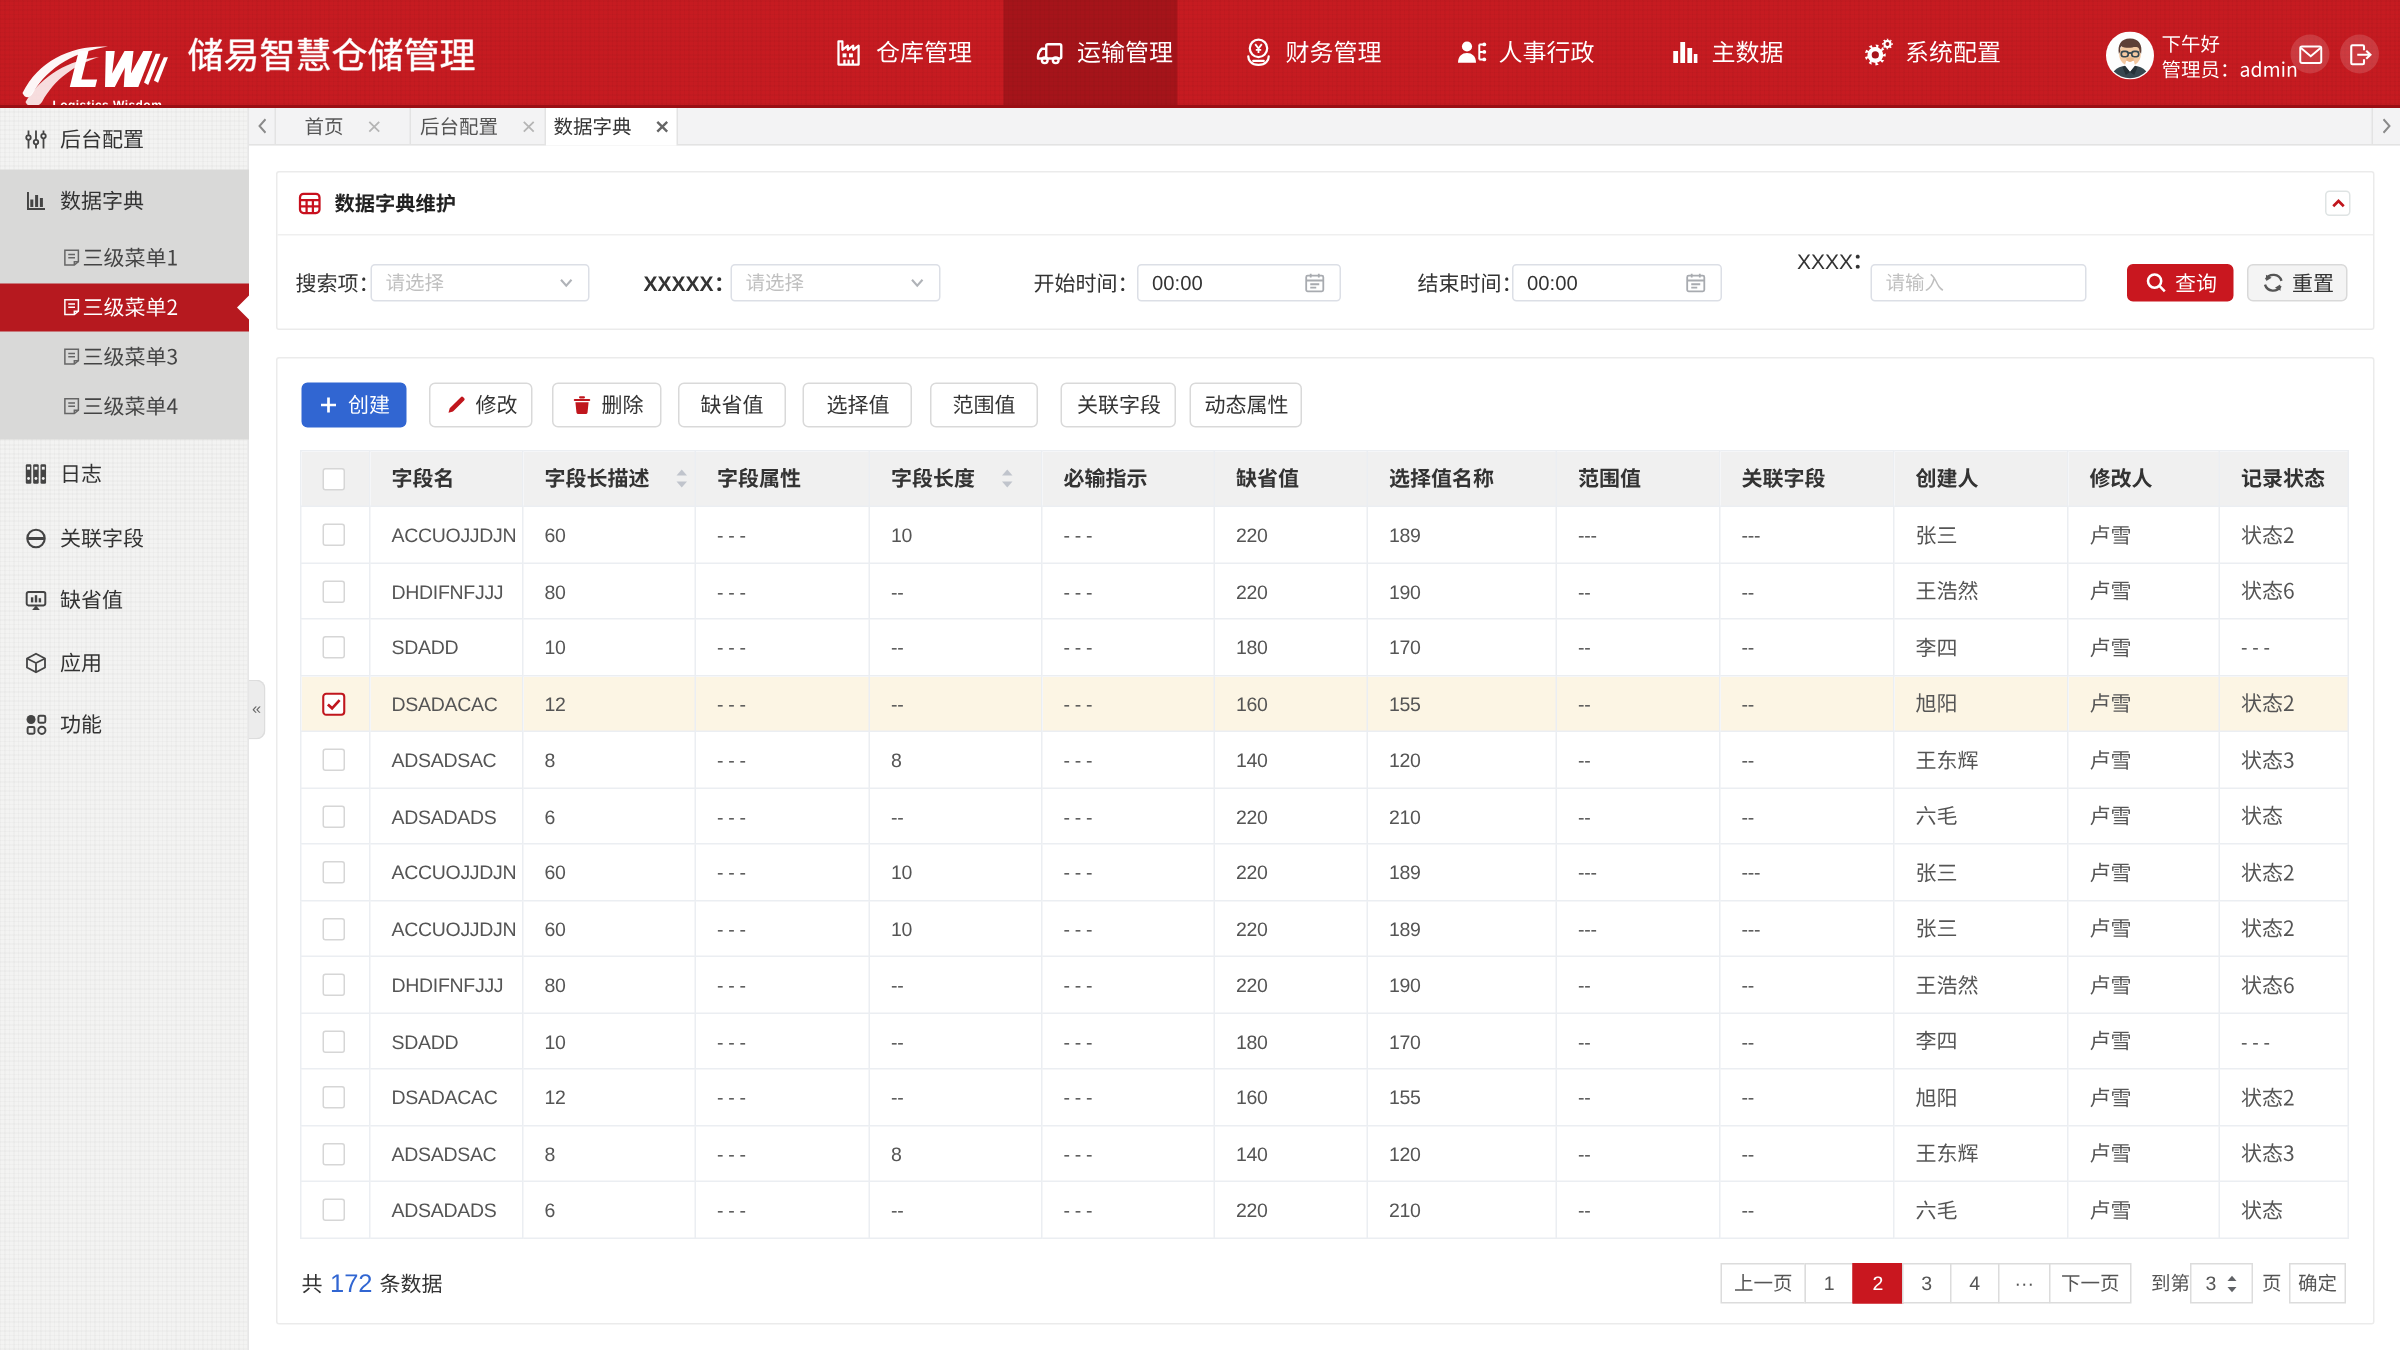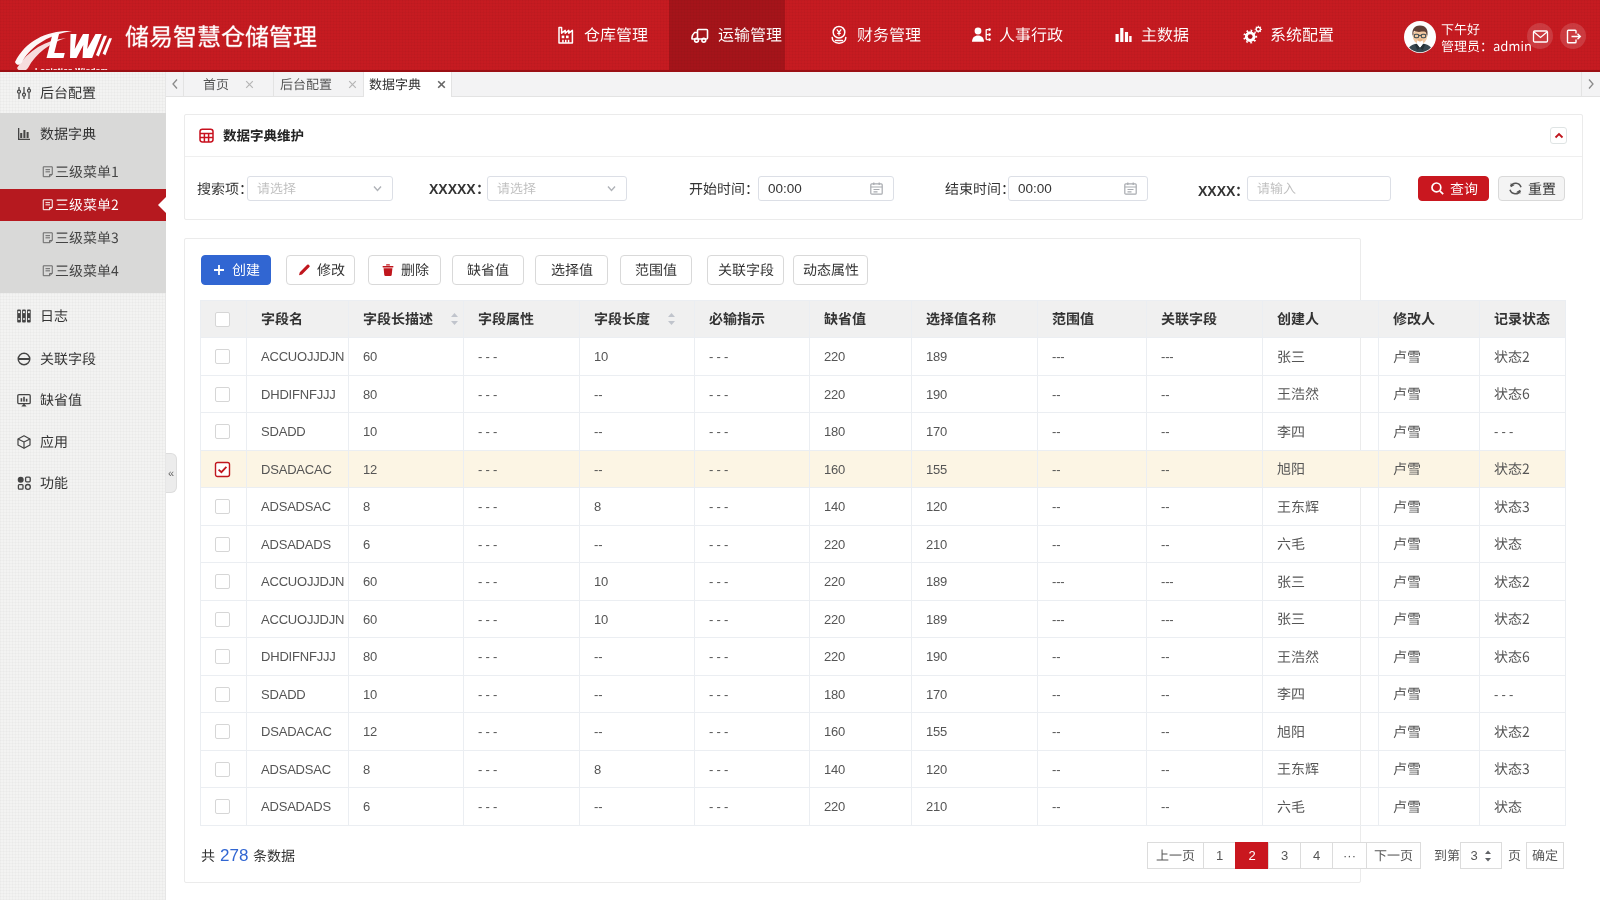--- a/index.html
+++ b/index.html
@@ -635,21 +635,21 @@
     </div>
     <div class="inp" style="left:823px;top:61px;width:140px;justify-content:space-between">
       <span style="font-size:13.5px;color:#333">00:00</span>
       <svg class="ic" width="15" height="15" viewBox="0 0 15 15" style="overflow:visible;">
         <g stroke="#a8abb0" stroke-width="1.2" fill="none">
           <rect x="1.8" y="2.8" width="11.4" height="10.4" rx="1"></rect>
           <path d="M1.8 6 H13.2 M4.8 1.5 V4 M10.2 1.5 V4 M4.5 8.5 H10.5 M4.5 10.8 H8.5"></path>
         </g>
       </svg>
     </div>
-    <div class="lbl" style="left:1013px;top:63px;height:25px;font-weight:bold">XXXX<svg width="14.00" height="14.00" style="overflow:visible;display:block;">
+    <div class="lbl" style="left:1013px;top:46px;height:25px;font-weight:normal">XXXX<svg width="14.00" height="14.00" style="overflow:visible;display:block;">
         <g fill="#333" transform="translate(0,11.970) scale(0.01400,-0.01400)">
           <use href="#q71" x="0"></use>
         </g>
       </svg></div>
     <div class="inp" style="left:1062px;top:61px;width:144px;justify-content:space-between">
       <svg width="39.00" height="13.00" style="overflow:visible;display:block;">
         <g fill="#bfbfbf" transform="translate(0,11.115) scale(0.01300,-0.01300)">
           <use href="#q68" x="0"></use>
           <use href="#q9" x="1000"></use>
           <use href="#q78" x="2000"></use>
@@ -684,21 +684,21 @@
       </svg>
       <div style="width:5px"></div>
       <svg width="28.00" height="14.00" style="overflow:visible;display:block;">
         <g fill="#333" transform="translate(0,11.970) scale(0.01400,-0.01400)">
           <use href="#q81" x="0"></use>
           <use href="#q22" x="1000"></use>
         </g>
       </svg>
     </div>
   </div>
-<div class="card" style="left:184px;top:238px;width:1177px;height:645px">
+<div class="card" style="left:184px;top:238px;width:1399px;height:645px">
     <div class="btn" style="left:16px;top:16px;width:70px;background:#3166d2;border-color:#3166d2;color:#fff">
       <svg class="ic" width="14" height="14" viewBox="0 0 14 14" style="overflow:visible;">
         <path d="M7 2 V12 M2 7 H12" stroke="#fff" stroke-width="1.8"></path>
       </svg>
       <div style="width:6px"></div>
       <svg width="28.00" height="14.00" style="overflow:visible;display:block;">
         <g fill="#fff" transform="translate(0,11.970) scale(0.01400,-0.01400)">
           <use href="#q82" x="0"></use>
           <use href="#q83" x="1000"></use>
         </g>
@@ -1531,21 +1531,21 @@
           </td>
         </tr>
       </tbody>
     </table>
     <div class="abs flex" style="left:16px;top:608px;height:18px">
       <svg width="14.00" height="14.00" style="overflow:visible;display:block;">
         <g fill="#333" transform="translate(0,11.970) scale(0.01400,-0.01400)">
           <use href="#q141" x="0"></use>
         </g>
       </svg>
-      <span style="color:#3166d2;font-size:17px;margin:0 5px">278</span>
+      <span style="color:#3166d2;font-size:17px;margin:0 5px">172</span>
       <svg width="42.00" height="14.00" style="overflow:visible;display:block;">
         <g fill="#333" transform="translate(0,11.970) scale(0.01400,-0.01400)">
           <use href="#q142" x="0"></use>
           <use href="#q17" x="1000"></use>
           <use href="#q18" x="2000"></use>
         </g>
       </svg>
     </div>
     <div class="pg" style="left:962px;width:57px;">
       <svg width="39.00" height="13.00" style="overflow:visible;display:block;">

